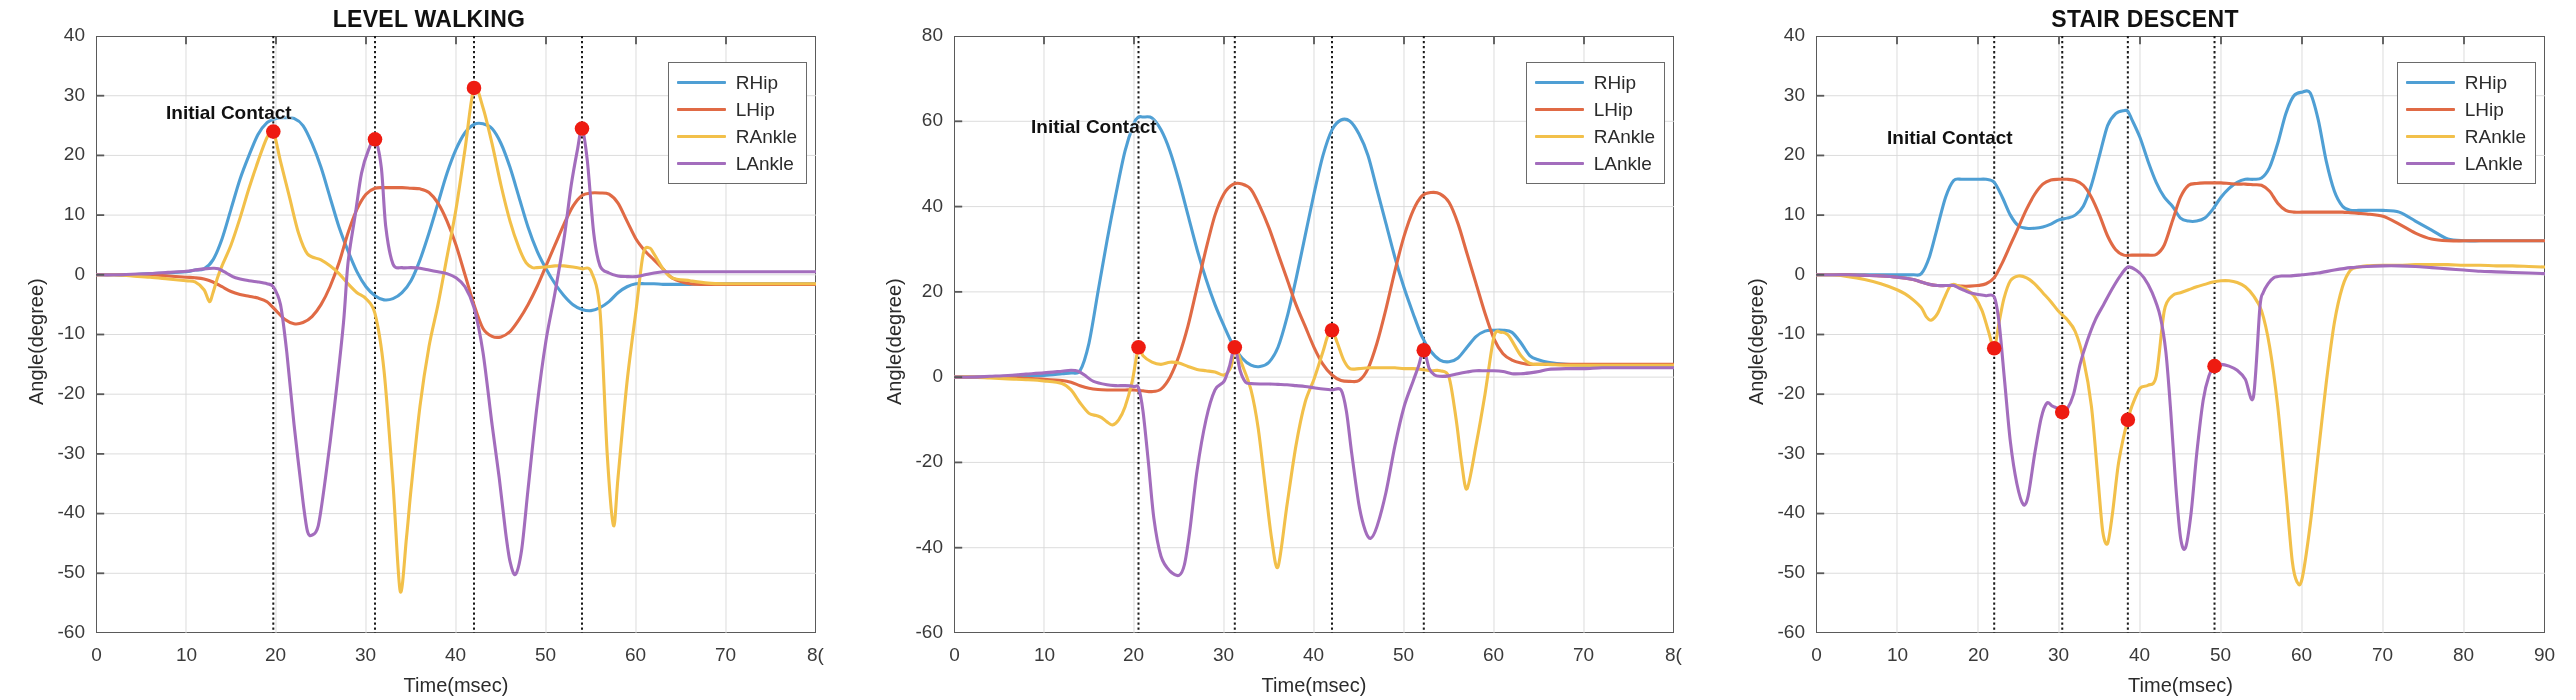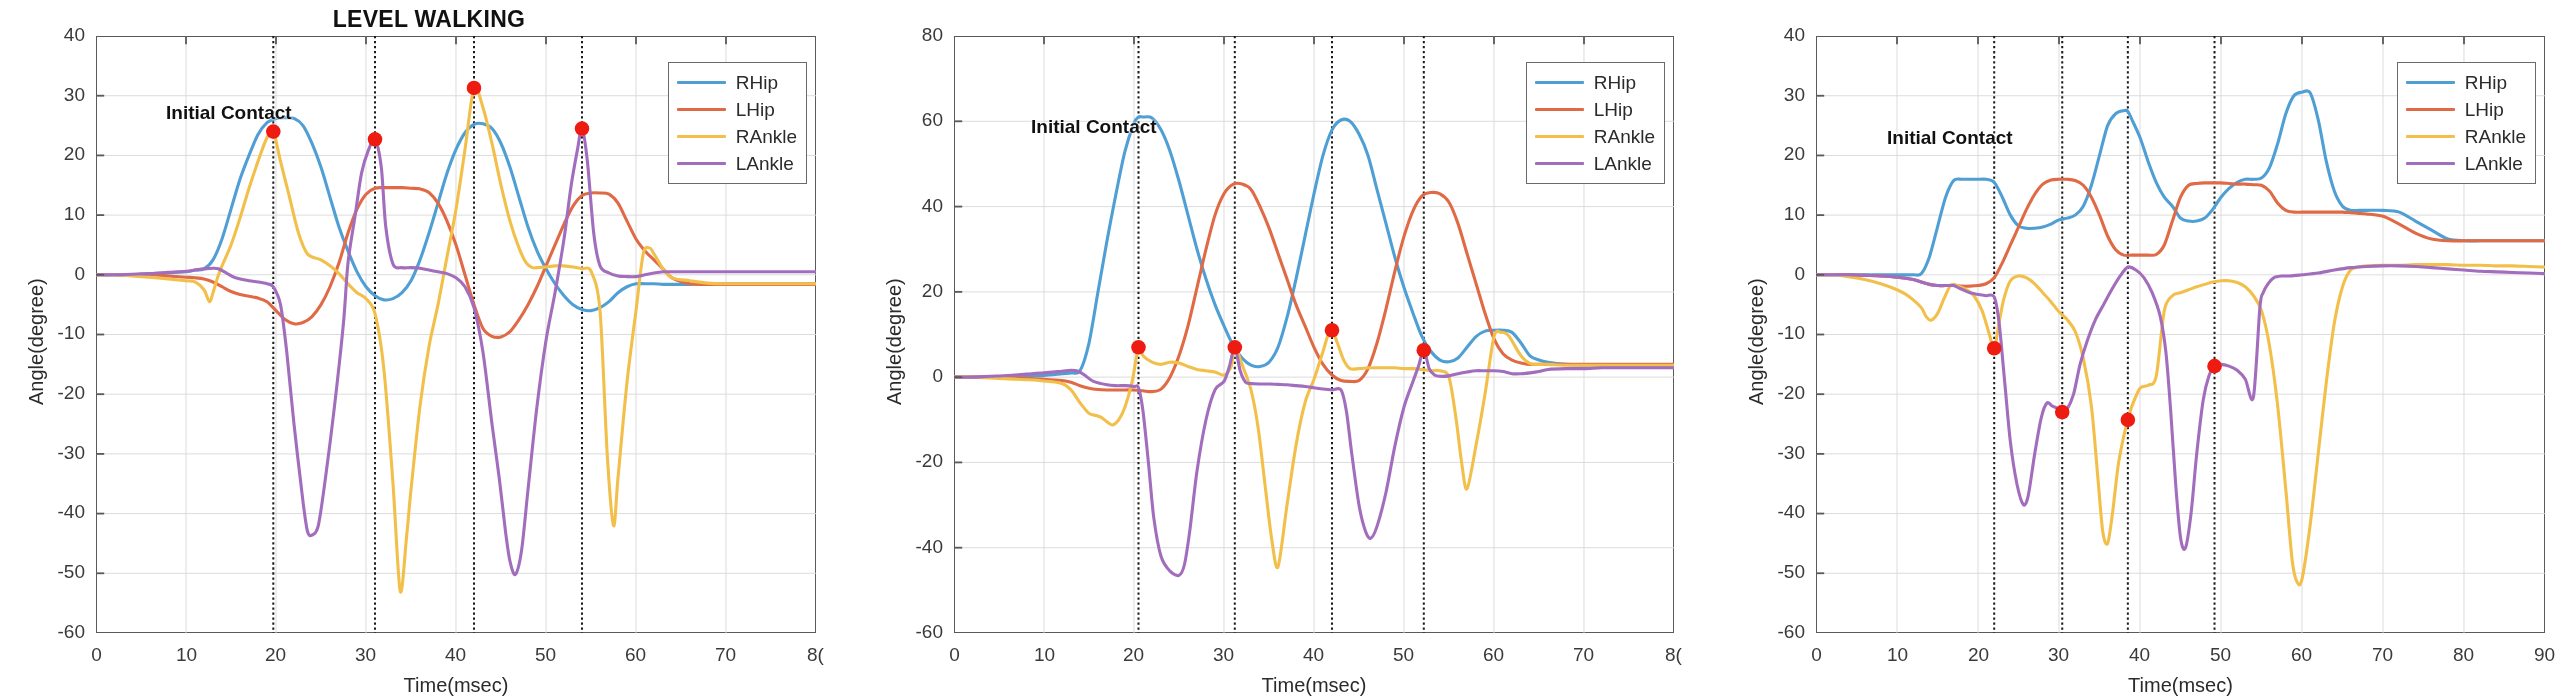--- a/index.html
+++ b/index.html
@@ -224,20 +224,21 @@
             <span class="legend-text">RAnkle</span>
           </div>
           <div class="legend-row">
             <span class="legend-swatch" style="background: rgb(163, 109, 189);"></span>
             <span class="legend-text">LAnkle</span>
           </div>
         </div>
       </div>
   </div>
   <div class="panel">
+    <div class="chart-title">STAIR DESCENT</div>
     <div class="plotbox" id="plot2" style="left: 100px; top: 36px; width: 729px; height: 597px;">
         <div class="axes-frame"></div>
         <svg width="729" height="597" viewBox="0 0 800 655" style="position: absolute; left: 0px; top: 0px;">
           <g>
             <line x1="0" x2="800" y1="65.5" y2="65.5" stroke="#d9d9d9" stroke-width="1"></line>
             <line x1="0" x2="800" y1="131" y2="131" stroke="#d9d9d9" stroke-width="1"></line>
             <line x1="0" x2="800" y1="196.50000000000006" y2="196.50000000000006" stroke="#d9d9d9" stroke-width="1"></line>
             <line x1="0" x2="800" y1="262" y2="262" stroke="#d9d9d9" stroke-width="1"></line>
             <line x1="0" x2="800" y1="327.5" y2="327.5" stroke="#d9d9d9" stroke-width="1"></line>
             <line x1="0" x2="800" y1="393" y2="393" stroke="#d9d9d9" stroke-width="1"></line>

